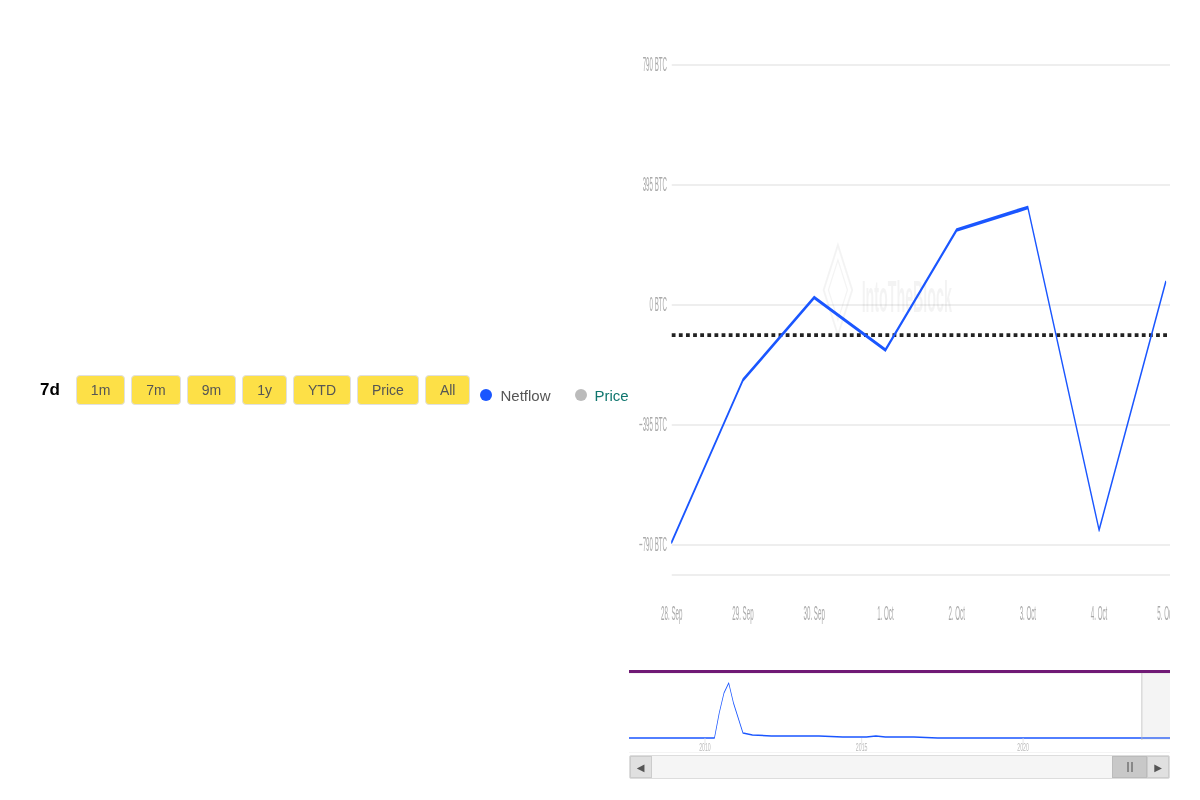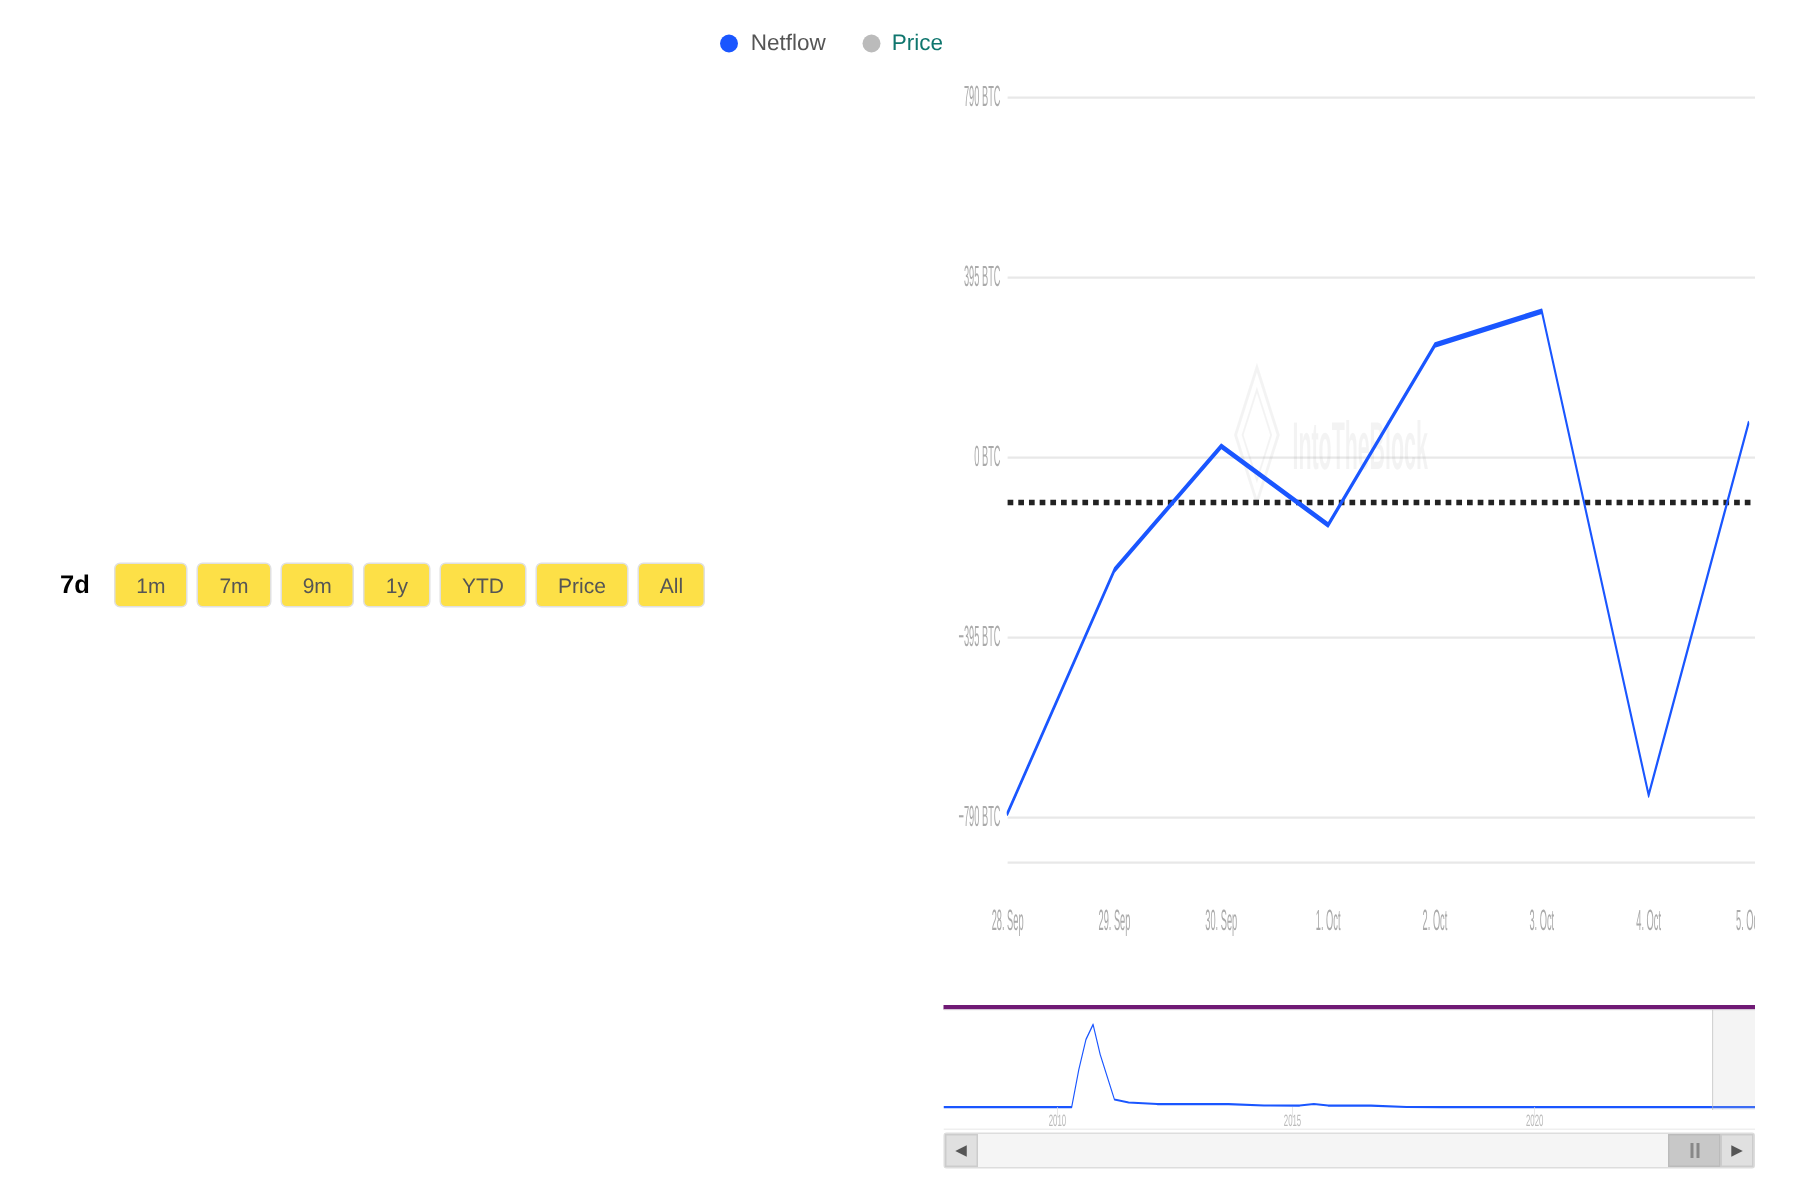--- a/index.html
+++ b/index.html
@@ -45,21 +45,21 @@
       font-weight: 700;
       color: #000;
       border: none;
       font-size: 17px;
       padding: 6px 10px;
     }
 
     
     .legend {
       display: flex;
-      align-items: flex-start;
+      align-items: center;
       gap: 24px;
       margin-bottom: 10px;
       padding-left: 10px;
     }
 
     .legend-item {
       display: flex;
       align-items: center;
       gap: 8px;
       font-size: 15px;

